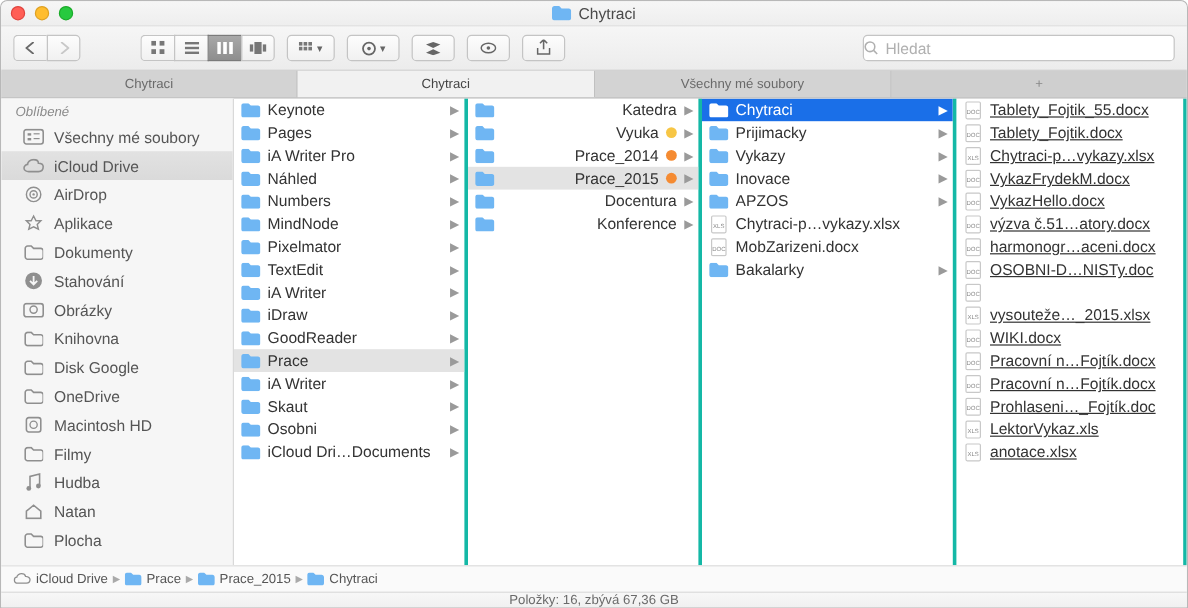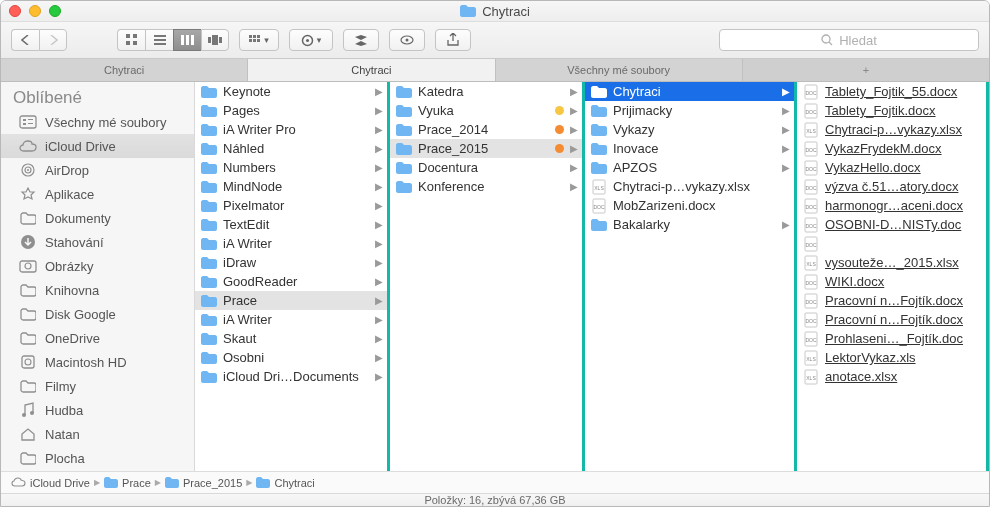--- a/index.html
+++ b/index.html
@@ -12,34 +12,34 @@
 .dot.green { background: #27c93f; border: 0.5px solid #1aab29; }
 .title-center { display: flex; align-items: center; gap: 6px; font-size: 13px; color: #4a4a4a; }
 .toolbar { height: 37px; background: linear-gradient(#f6f6f6,#ececec); border-bottom: 1px solid #c9c9c9; display: flex; align-items: center; padding: 0 10px; gap: 10px; }
 .tb-group { display: flex; }
 .tb-btn { height: 22px; min-width: 28px; background: linear-gradient(#fdfdfd,#f1f1f1); border: 1px solid #c4c4c4; border-radius: 4px; display: flex; align-items: center; justify-content: center; color: #555; font-size: 12px; cursor: default; }
 .tb-group .tb-btn { border-radius: 0; border-right-width: 0; }
 .tb-group .tb-btn:first-child { border-top-left-radius: 4px; border-bottom-left-radius: 4px; }
 .tb-group .tb-btn:last-child { border-top-right-radius: 4px; border-bottom-right-radius: 4px; border-right-width: 1px; }
 .tb-btn.active { background: linear-gradient(#a8a8a8,#8e8e8e); color: #fff; border-color: #7a7a7a; }
 .tb-spacer { flex: 1; }
-.search { width: 260px; height: 22px; border: 1px solid #c4c4c4; border-radius: 4px; background: #fff; display: flex; align-items: center; justify-content: center; gap: 6px; color: #b0b0b0; font-size: 13px; }
+.search { width: 260px; height: 22px; border: 1px solid #c4c4c4; border-radius: 4px; background: #fff; display: flex; align-items: center; gap: 6px; color: #b0b0b0; font-size: 13px; }
 .tabbar { height: 23px; background: #d7d7d7; display: flex; border-bottom: 1px solid #bdbdbd; }
 .tab { flex: 1; display: flex; align-items: center; justify-content: center; border-right: 1px solid #c0c0c0; font-size: 11px; color: #6a6a6a; background: #d3d3d3; position: relative; }
 .tab.active { background: #f1f1f1; color: #444; }
 .tab-add { width: 25px; display: flex; align-items: center; justify-content: center; border: none; background: #cfcfcf; color: #888; }
 .main { display: flex; height: 389px; }
 .sidebar { width: 194px; background: #f6f6f6; border-right: 1px solid #d9d9d9; overflow: hidden; }
-.sb-header { font-size: 17px; color: #8a8a8a; padding: 6px 12px 2px; }
+.sb-header { font-size: 11px; color: #8a8a8a; padding: 6px 12px 2px; font-style: italic; }
 .sb-item { height: 24px; display: flex; align-items: center; gap: 8px; padding: 0 12px 0 18px; color: #555; font-size: 13px; }
 .sb-item.selected { background: linear-gradient(#e2e2e2,#dadada); }
 .sb-ic { width: 18px; height: 16px; color: #8f8f8f; display: flex; align-items: center; justify-content: center; }
 .columns { flex: 1; display: flex; overflow: hidden; }
 .col { border-right: 3px solid #14b8a6; overflow-y: auto; overflow-x: hidden; }
-.col:nth-child(1){ width:195px; } .col:nth-child(2){ width:195px; } .col:nth-child(3){ width:212px; } .col:nth-child(4){ flex:1;text-decoration:underline; }
+.col:nth-child(1){ width:195px; } .col:nth-child(2){ width:195px;text-align:right; } .col:nth-child(3){ width:212px; } .col:nth-child(4){ flex:1;text-decoration:underline; }
 .row { height: 19px; display: flex; align-items: center; padding: 0 4px 0 6px; gap: 6px; font-size: 13px; color: #333; white-space: nowrap; }
 .row.selected { background: #e3e3e3; }
 .row.highlighted { background: #1a6fe8; color: #fff; }
 .row.highlighted .fname { color: #fff; }
 .row .ic { width: 16px; height: 16px; display: flex; align-items: center; justify-content: center; flex-shrink: 0; }
 .row .fname { flex: 1; overflow: hidden; text-overflow: ellipsis; }
 .row .tag { width: 9px; height: 9px; border-radius: 50%; flex-shrink: 0; }
 .row .chev { width: 8px; color: #9a9a9a; font-size: 10px; flex-shrink: 0; }
 .row.highlighted .chev { color: #fff; }
 .pathbar { height: 22px; border-top: 1px solid #ddd; display: flex; align-items: center; gap: 4px; padding: 0 10px; font-size: 11px; color: #555; background: #fafafa; }

